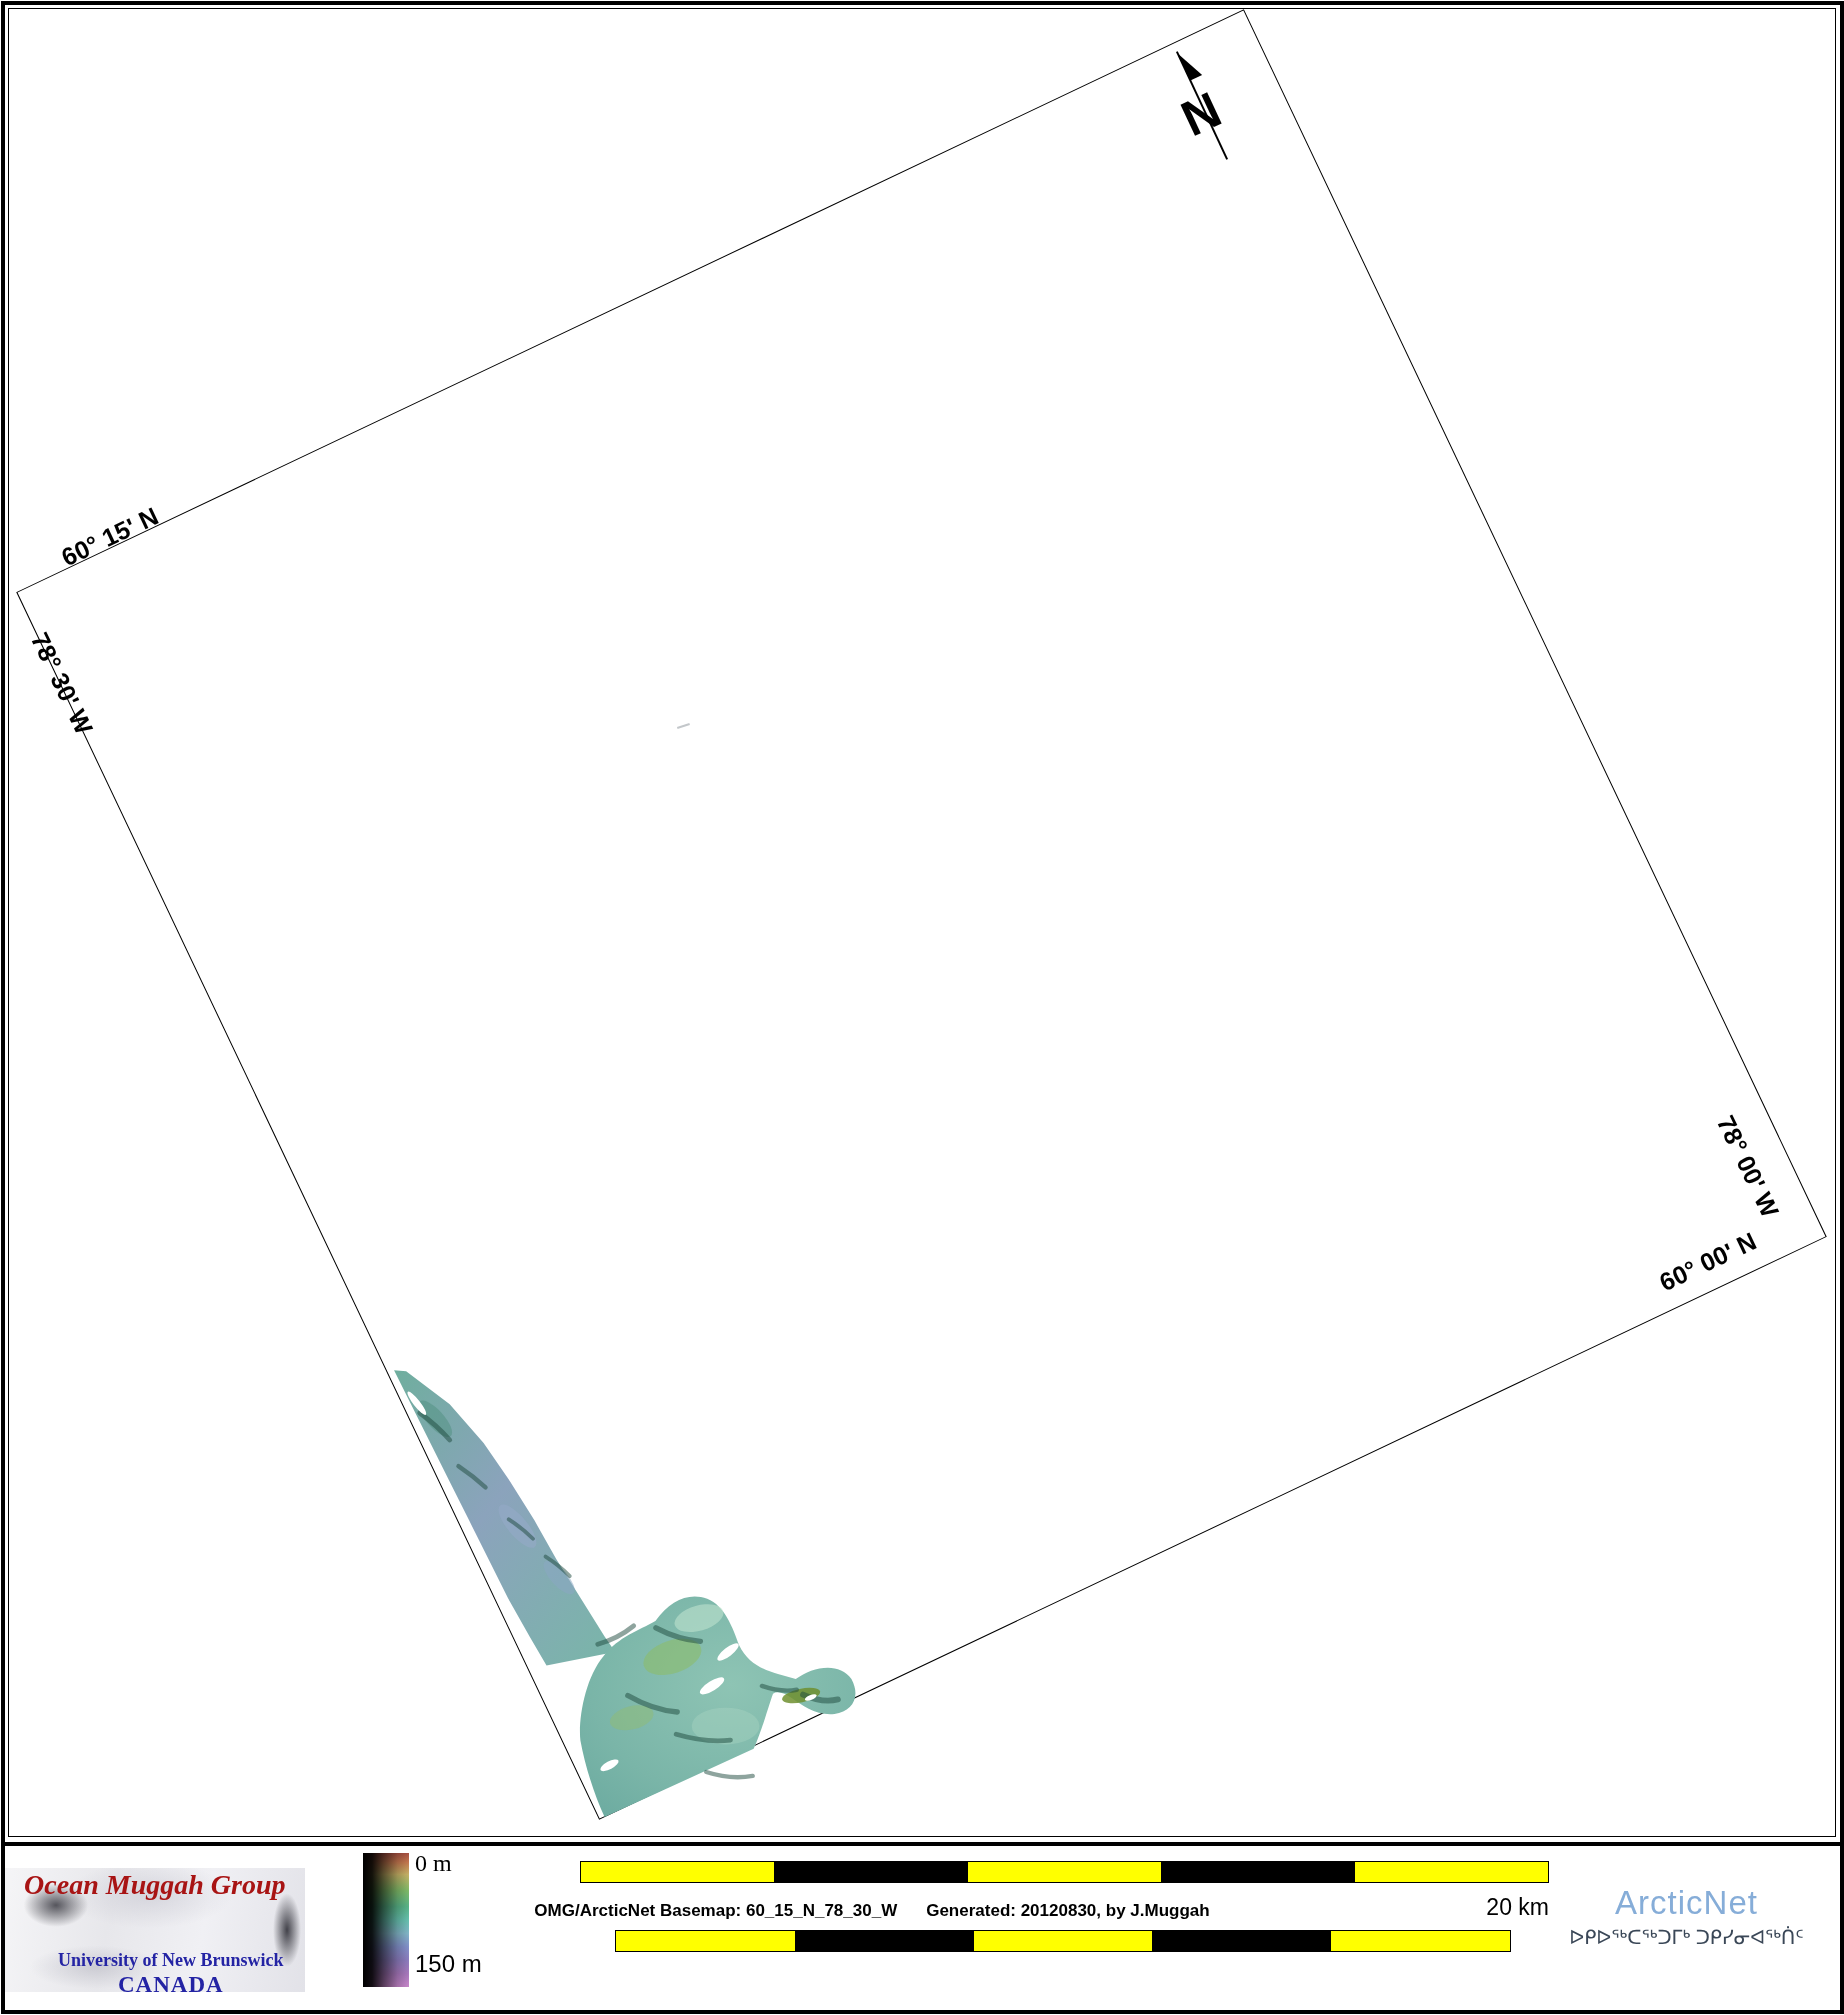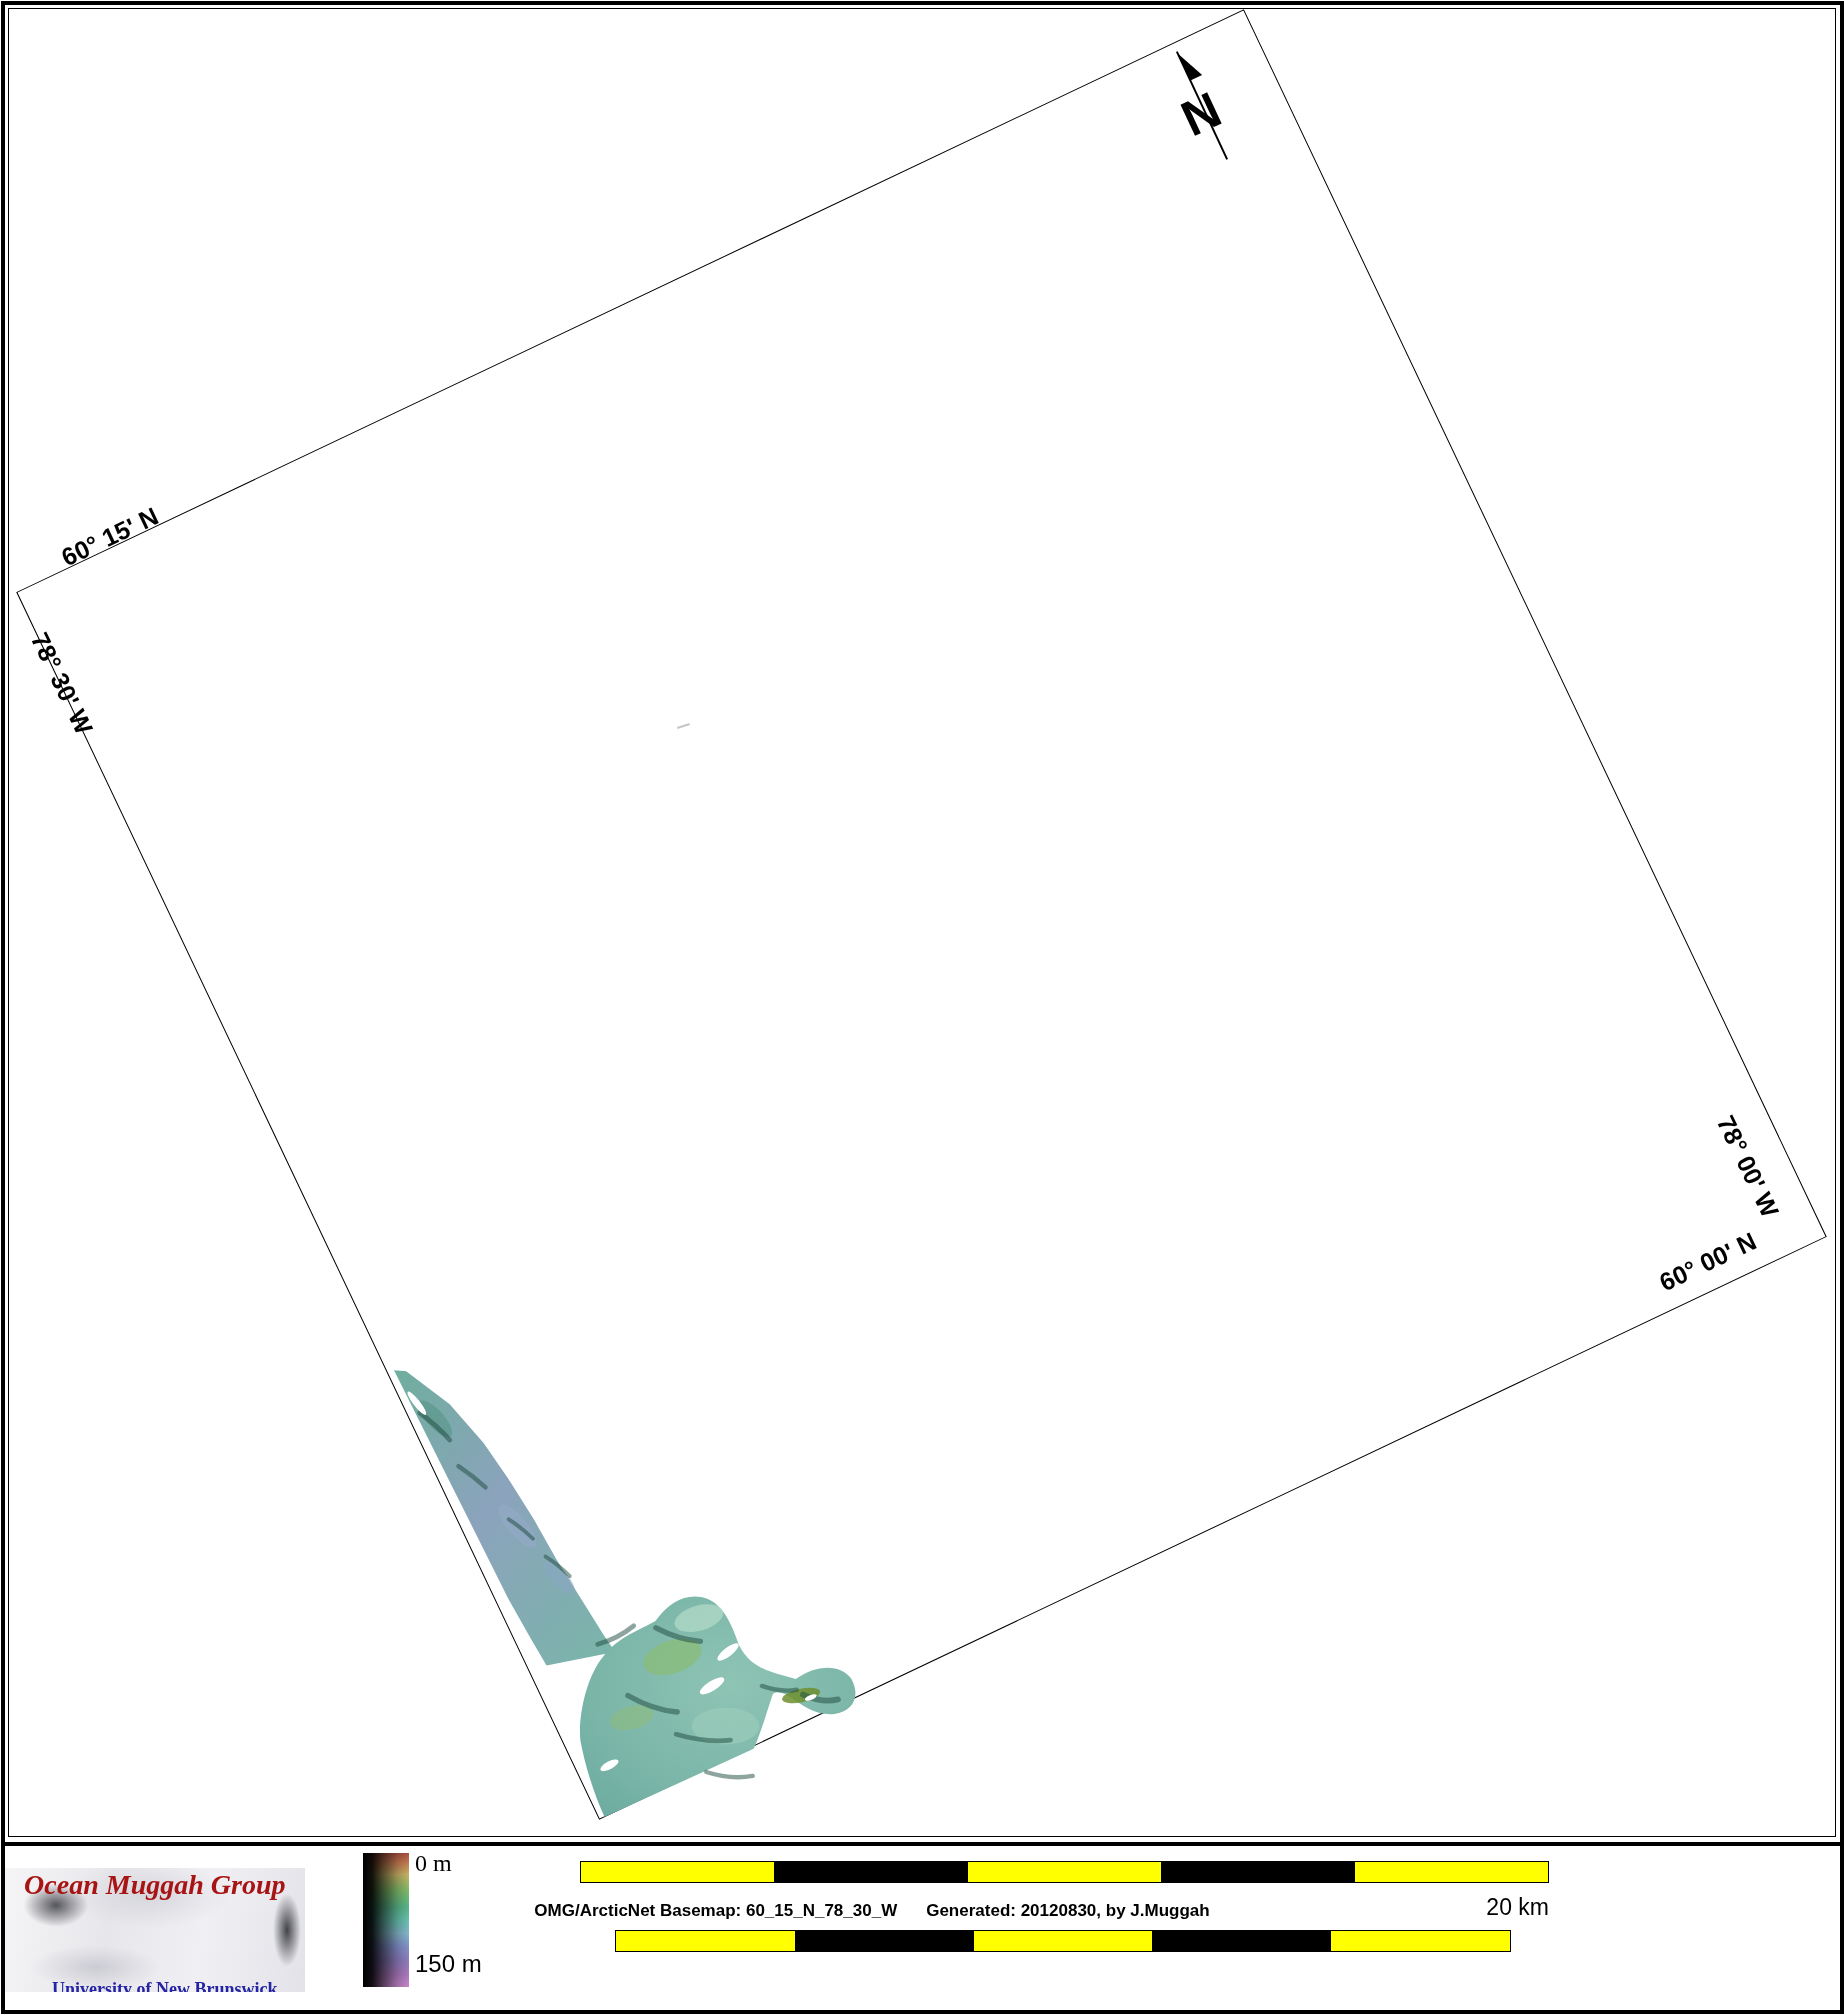--- a/index.html
+++ b/index.html
@@ -39,22 +39,22 @@
   .omg-logo{position:absolute;left:4.8px;top:1868px;width:300px;height:124px;overflow:hidden;
      background:
        radial-gradient(ellipse 46px 31px at 17% 30%, rgba(58,58,66,.85), rgba(58,58,66,0) 70%),
        radial-gradient(ellipse 19.4px 51px at 94% 50%, rgba(48,48,56,.9), rgba(48,48,56,0) 72%),
        radial-gradient(ellipse 111px 44px at 48% 22%, rgba(196,196,206,.55), rgba(196,196,206,0) 75%),
        radial-gradient(ellipse 87px 29px at 30% 80%, rgba(170,170,182,.45), rgba(170,170,182,0) 75%),
        linear-gradient(100deg,#f5f5f7 0%,#e7e7eb 35%,#f0f0f4 65%,#e2e2e8 100%);}
   .omg-title{position:absolute;left:0;top:1px;width:100%;text-align:center;
      font-family:"Liberation Serif", serif;font-style:italic;font-weight:bold;
      font-size:28px;color:#a81414;}
-  .omg-sub{position:absolute;left:10px;width:100%;text-align:center;
-     font-family:"Liberation Serif", serif;font-weight:bold;color:#2424a4;margin-top:29px;}
+  .omg-sub{position:absolute;left:16px;width:100%;text-align:center;
+     font-family:"Liberation Serif", serif;font-weight:bold;color:#2424a4;}
   #omg-sub1{top:82px;font-size:18px;}
   #omg-sub2{top:104px;font-size:23px;letter-spacing:1px;}
   .colorbar{position:absolute;left:363px;top:1853px;width:46px;height:134px;
      background:
       linear-gradient(to right, rgba(0,0,0,1) 0%, rgba(0,0,0,.9) 20%, rgba(0,0,0,.55) 45%, rgba(0,0,0,.18) 75%, rgba(0,0,0,0) 100%),
       linear-gradient(to bottom,#a85042 0%,#c4784f 7%,#c6b166 16%,#7fba68 28%,#58b488 40%,#66c0ae 50%,#82b6c8 60%,#8290ca 70%,#8c7cbe 80%,#a878bc 90%,#c888cc 100%);}
   .depth-label{position:absolute;font-size:24px;white-space:nowrap;}
   #depth-min{left:415px;top:1850px;font-family:Liberation Serif, serif;}
   #depth-max{left:415px;top:1950px;}
   .sbar{position:absolute;height:22px;border:1.9px solid #000;box-sizing:border-box;
@@ -175,15 +175,19 @@
     <div class="seg k"></div>
     <div class="seg y"></div>
     <div class="seg k"></div>
     <div class="seg y"></div>
   </div>
 
   <div class="caption">
     <span>OMG/ArcticNet Basemap: 60_15_N_78_30_W</span><span class="gap"></span><span>Generated: 20120830, by J.Muggah</span>
   </div>
 
+  <div class="arcticnet">
+    <div class="an-name">ArcticNet</div>
+    <div class="an-tagline">ᐅᑭᐅᖅᑕᖅᑐᒥᒃ ᑐᑭᓯᓂᐊᖅᑏᑦ</div>
+  </div>
 
 </div>
 
 
 </body></html>

